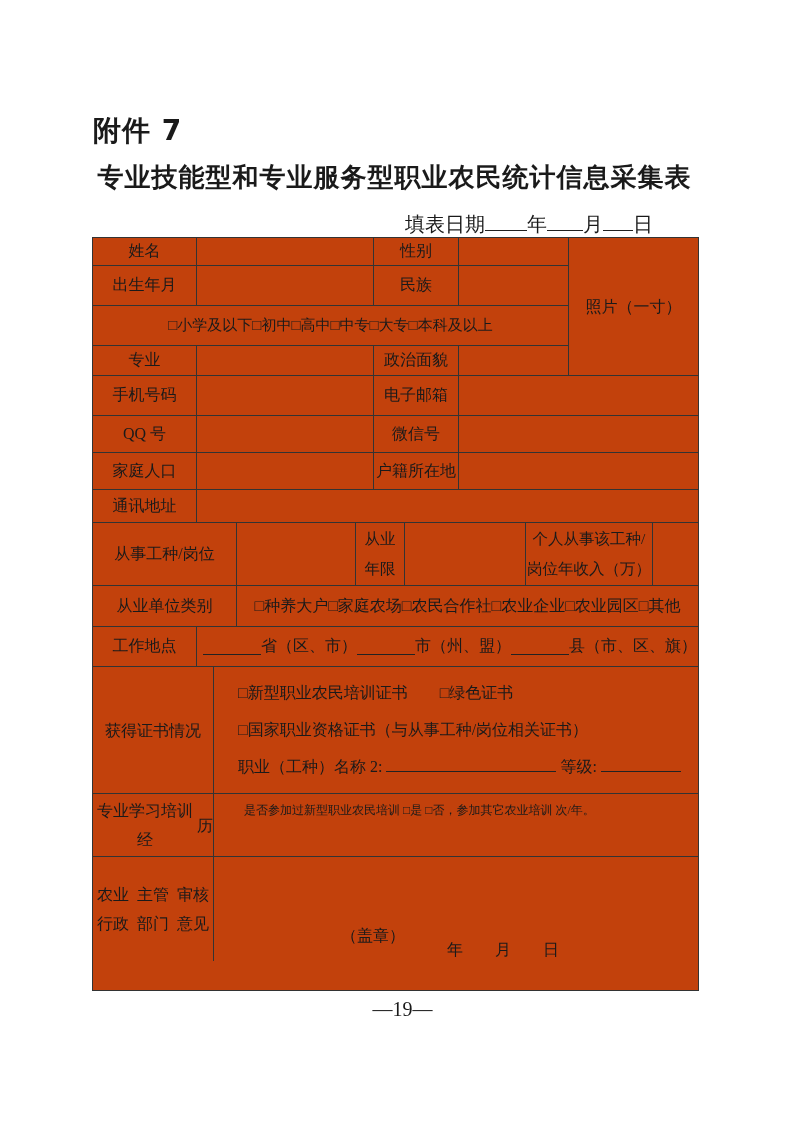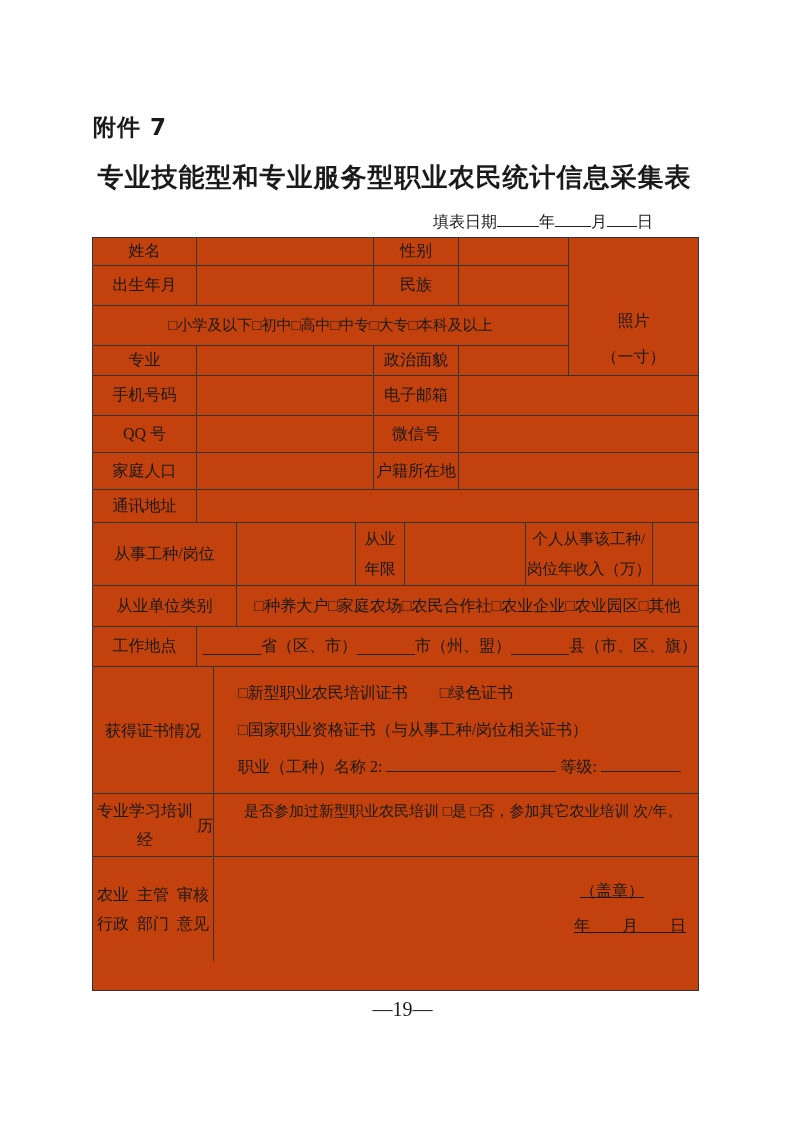--- a/index.html
+++ b/index.html
@@ -1,52 +1,52 @@
 <!DOCTYPE html>
 <html><head>
 <meta charset="utf-8">
 <style>
   html,body{margin:0;padding:0;}
   body{
     width:793px;height:1122px;background:#ffffff;position:relative;
     font-family:"Liberation Serif","DejaVu Serif",serif;color:#1a1a1a;
   }
   .attachment{
-    position:absolute;left:93px;top:112px;font-size:23px;font-weight:600;
+    position:absolute;left:93px;top:112px;font-size:28px;font-weight:600;
     font-family:"DejaVu Sans","Liberation Sans",sans-serif;letter-spacing:1px;
   }
   .title{
     position:absolute;left:92px;top:160px;width:605px;text-align:center;
     font-size:26px;font-weight:bold;
     font-family:"DejaVu Sans","Liberation Sans",sans-serif;letter-spacing:1px;
   }
   .dateline{
     position:absolute;left:92px;top:211px;width:605px;text-align:right;
-    padding-right:44px;box-sizing:border-box;font-size:16px;
+    padding-right:44px;box-sizing:border-box;font-size:20px;
   }
   .u{display:inline-block;border-bottom:1px solid #222;height:15px;vertical-align:baseline;}
   .u40{width:42px}.u34{width:36px}.u28{width:30px}
   .u58{width:58px}.u170{width:170px}.u80{width:80px}
 
   .tbl{
     position:absolute;left:92px;top:237px;width:607px;height:754px;
     border:1px solid #333;box-sizing:border-box;background:#c2410c;font-size:16px;
   }
   .sec{display:flex;width:100%;}
   .colL{width:476px;}
   .r{display:flex;width:100%;}
   .cell{
     box-sizing:border-box;border-right:1px solid #333;border-bottom:1px solid #333;
     display:flex;align-items:center;justify-content:center;overflow:hidden;
   }
   .cell.last{border-right:none;flex:1;}
   .cell.lastkeep{flex:1;} 
   .photo{
     box-sizing:border-box;flex:1;border-bottom:1px solid #333;
-    display:flex;flex-direction:column;align-items:center;justify-content:flex-end;
+    display:flex;flex-direction:row;align-items:center;justify-content:center;
     line-height:36px;
   }
   
   .hA1{height:28px}.hA2{height:40px}.hA3{height:40px}.hA4{height:30px}.hA5{height:29px}
   .hB1{height:40px}.hB2{height:37px}.hB3{height:37px}.hB4{height:33px}
   .hC{height:63px}.hD{height:41px}.hE{height:40px}.hF{height:127px}.hG{height:63px}.hH{height:104px}
   
   .w104{width:104px}.w177{width:177px}.w85{width:85px}
   .w144{width:144px}.w119{width:119px}.w49{width:49px}.w121c{width:121px}.w127{width:127px}
   .w121{width:121px}
@@ -55,23 +55,23 @@
   .opts2{font-size:16px;letter-spacing:0;}
   .twoline{line-height:30px;text-align:center;font-size:15.5px;flex-direction:column;}
   .threeline{line-height:29px;text-align:center;}
   .leftpad{justify-content:flex-start;}
   .certbox{
     flex-direction:column;align-items:stretch;justify-content:space-around;
     padding:8px 6px 8px 24px;line-height:28px;
   }
   .certline{white-space:nowrap;}
   .gap32{display:inline-block;width:32px;}
-  .trainbox{align-items:flex-start;justify-content:flex-start;padding:8px 4px 4px 30px;font-size:15px;}
+  .trainbox{align-items:flex-start;justify-content:flex-start;padding:8px 4px 4px 30px;font-size:12px;}
   .reviewbox{
-    flex-direction:column;align-items:flex-end;justify-content:center;padding-right:12px;text-decoration:underline;
+    flex-direction:row;align-items:flex-end;justify-content:center;padding-right:12px;
   }
   .sealline{margin-right:42px;margin-bottom:14px;}
   .pagenum{
     position:absolute;left:6px;top:998px;width:793px;text-align:center;font-size:20px;
   }
 </style>
 </head>
 <body>
 
 <div class="attachment">附件 7</div>

